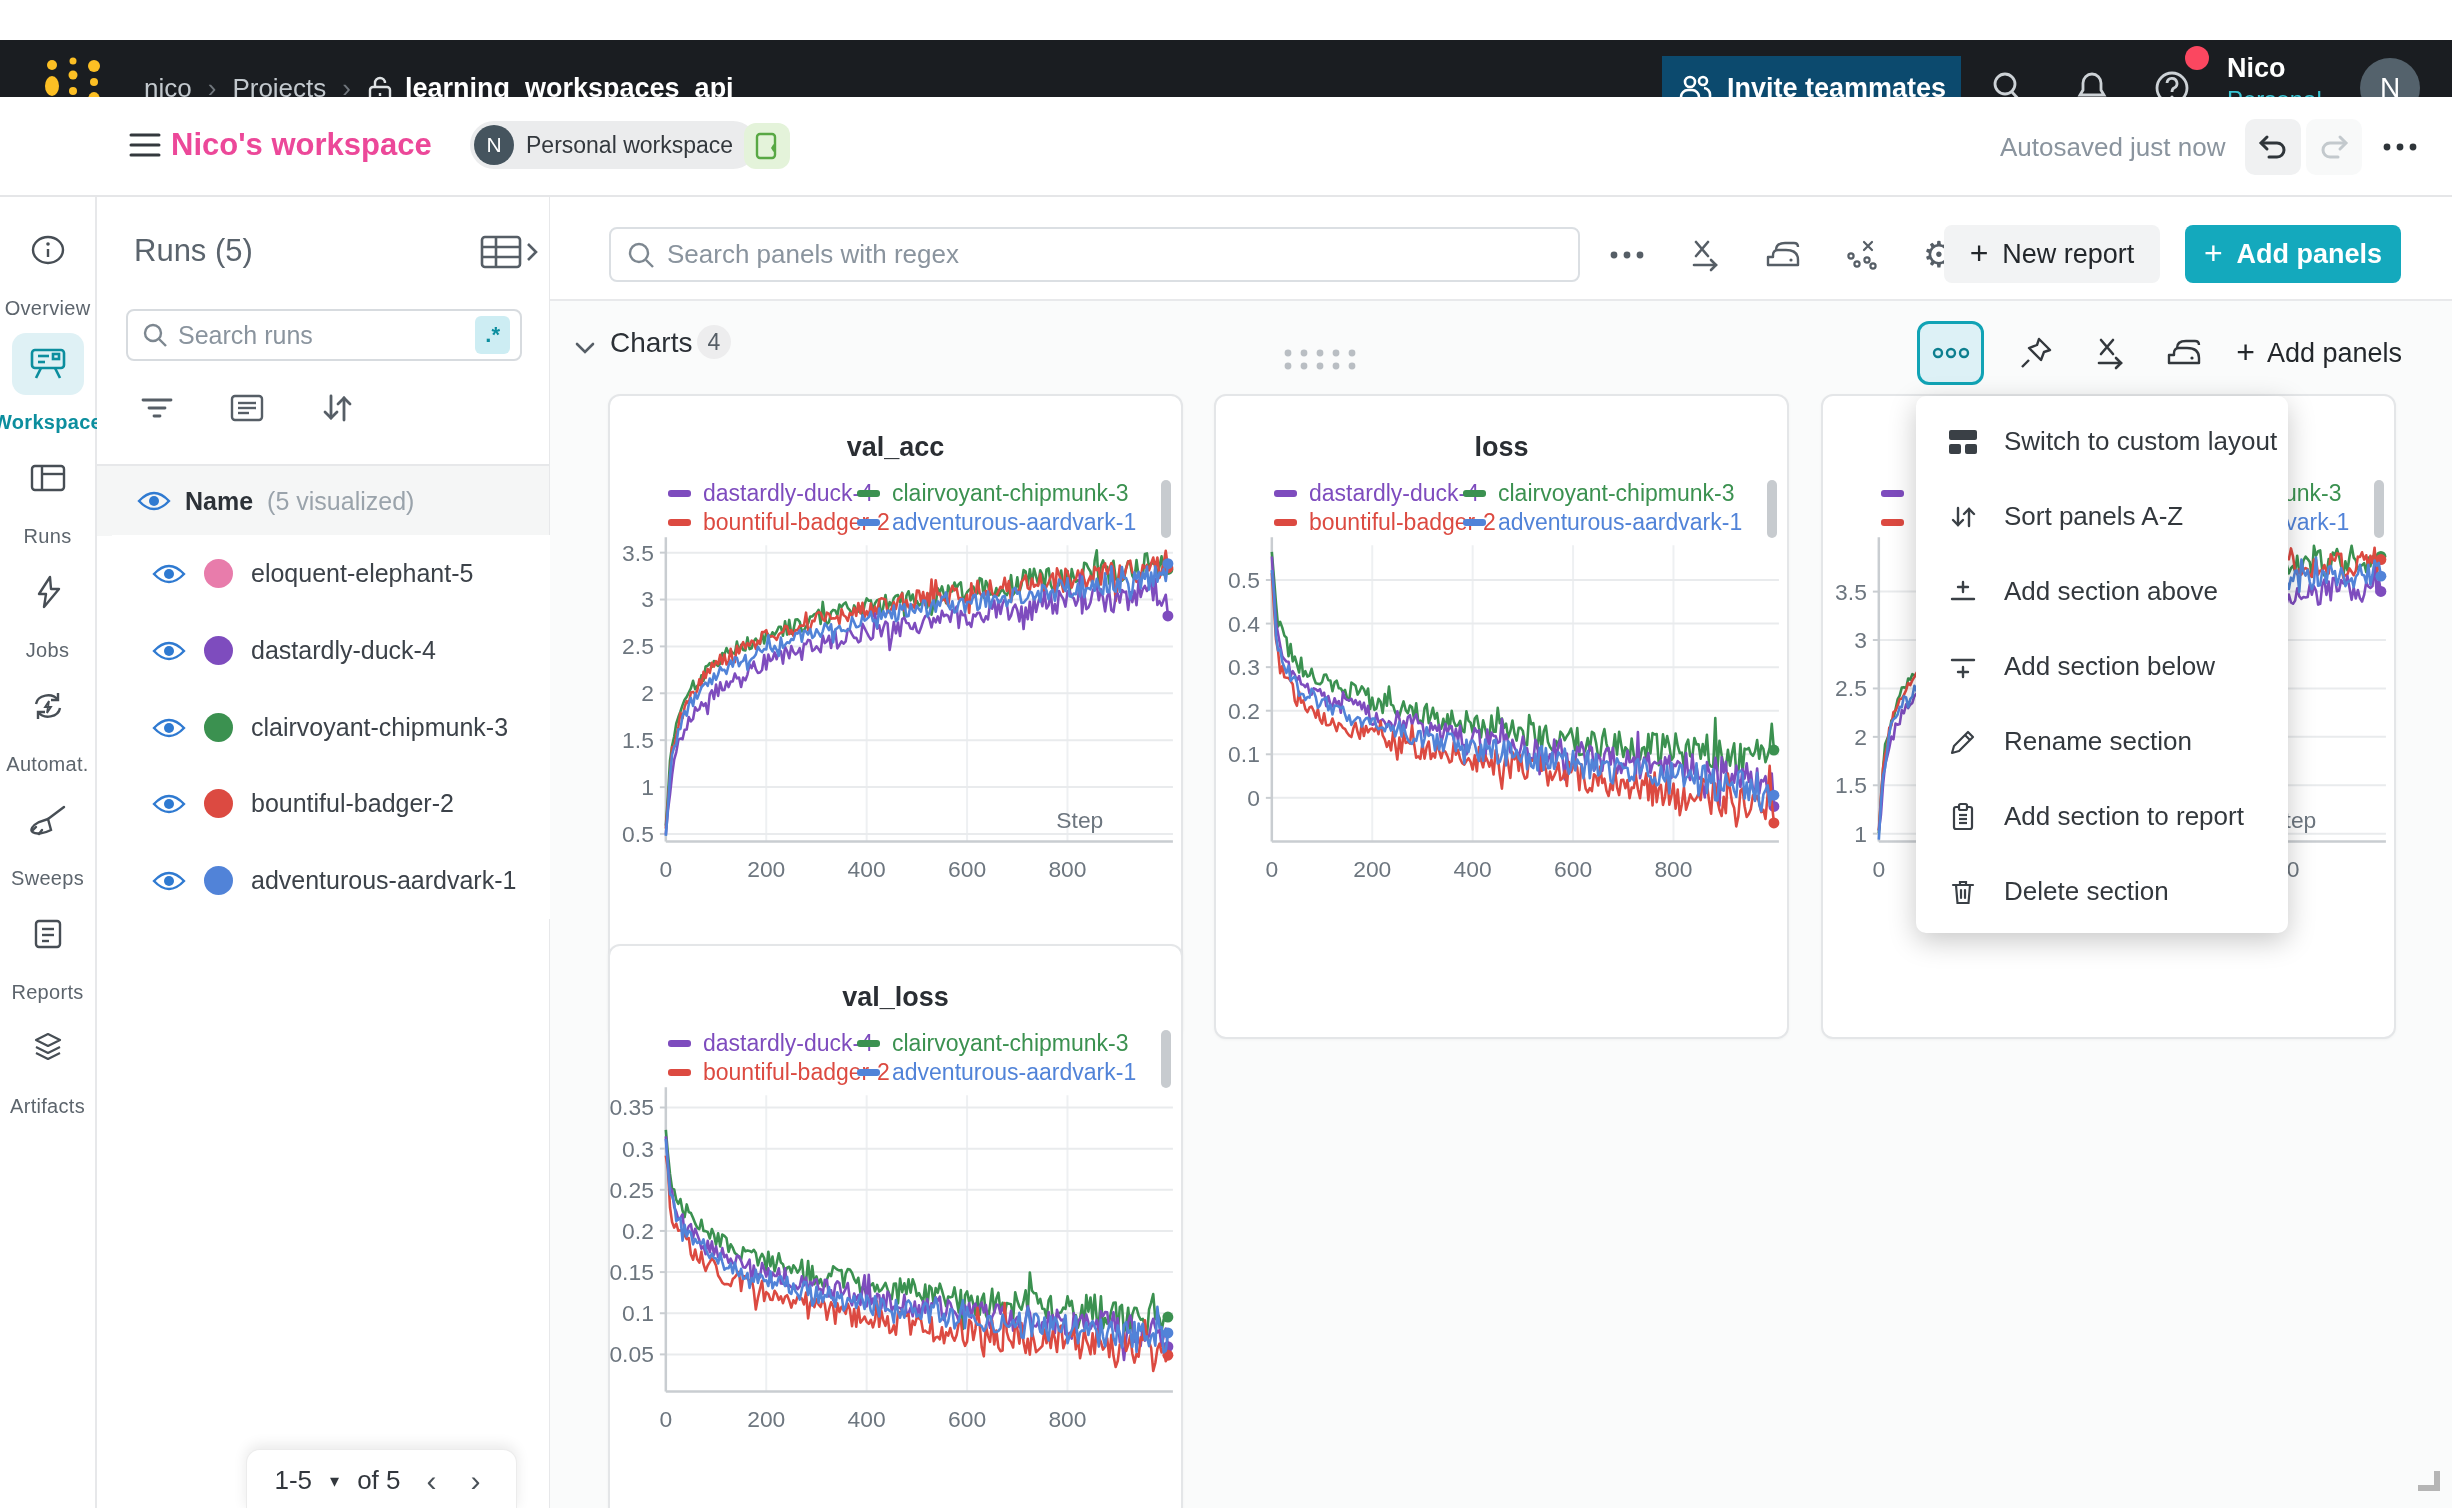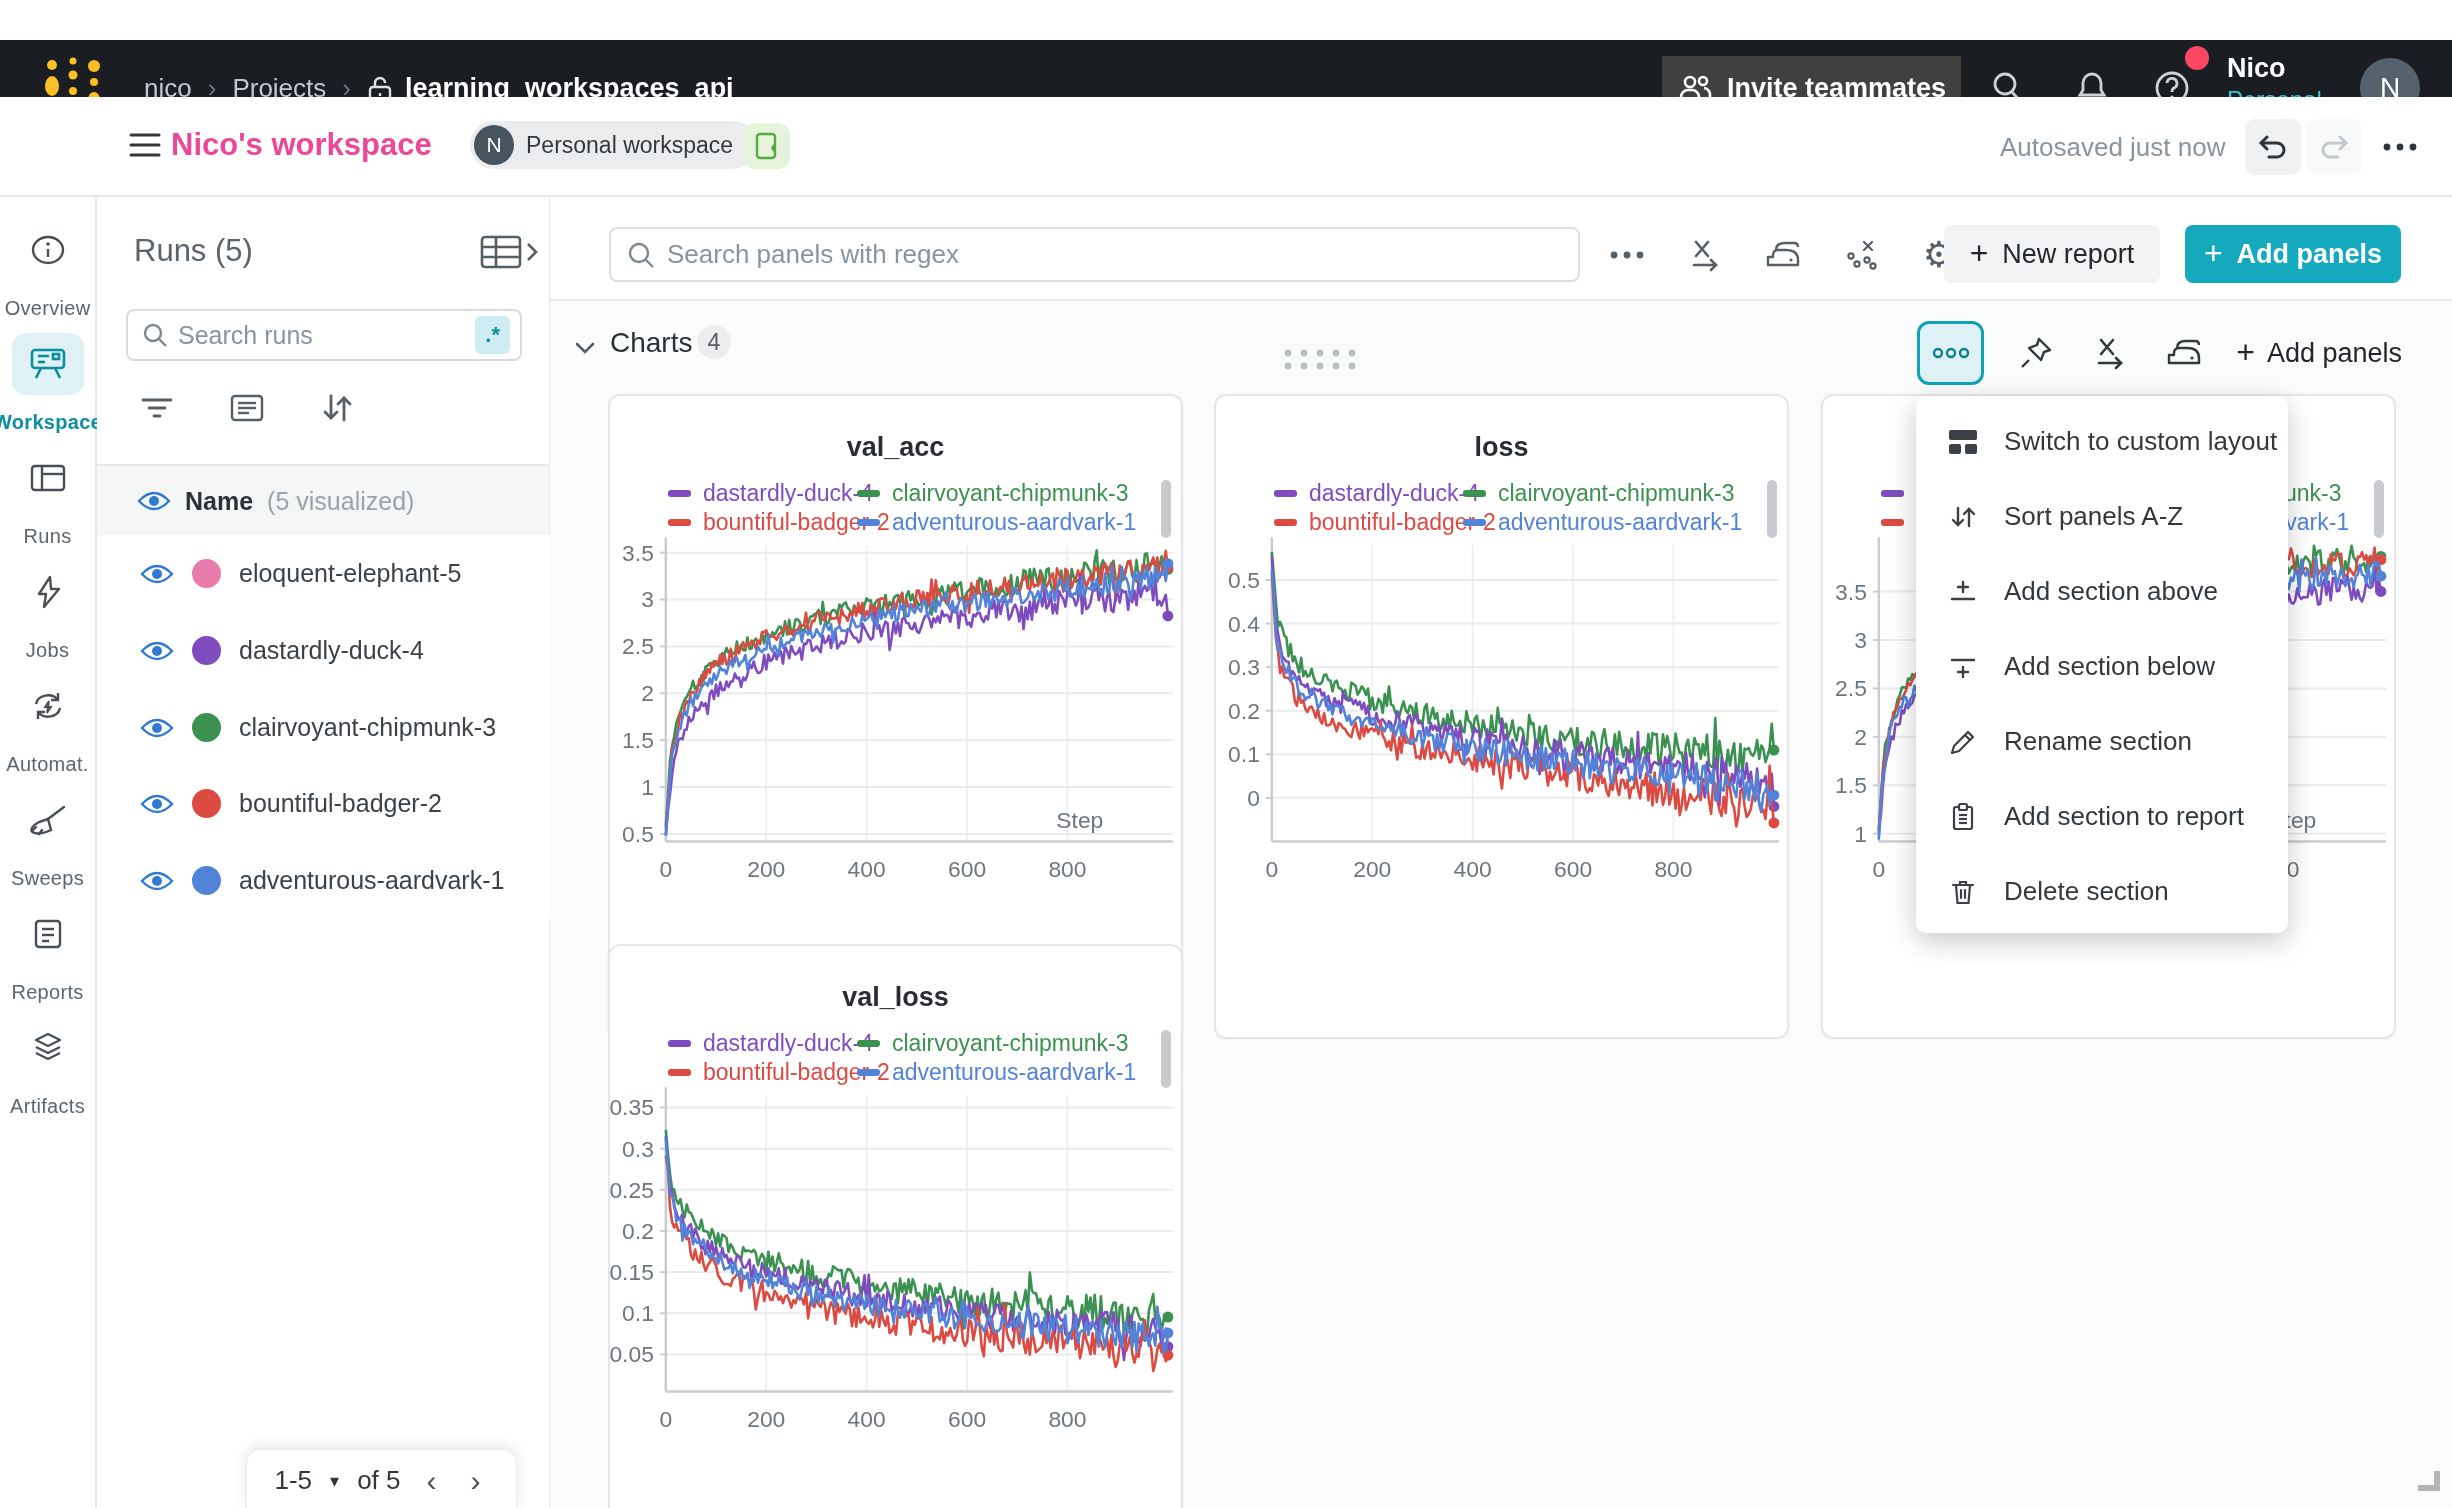--- a/index.html
+++ b/index.html
@@ -9,21 +9,21 @@
 
   
   .topbar { position:absolute; left:0; top:0; width:2453px; height:97px; background:#1a1d21;
     display:flex; align-items:center;margin-top:40px; }
   .logo { position:absolute; left:38px; top:13px; width:70px; height:70px; }
   .crumbs { position:absolute; left:144px; top:0; height:97px; display:flex; align-items:center; gap:16px;
     font-size:26px; color:#c2c8cd; }
   .crumb-sep { color:#70767c; font-size:26px; }
   .crumb-project { color:#fff; font-weight:bold; font-size:27px; display:flex; align-items:center; gap:12px; }
   .btn-invite { position:absolute; left:1662px; top:16px; width:299px; height:64px; border-radius:0;
-    background:#404040; color:#fff; font-size:27px; font-weight:600; display:flex; align-items:center;
+    background:#0c4a6e; color:#fff; font-size:27px; font-weight:600; display:flex; align-items:center;
     justify-content:center; gap:14px; cursor:pointer; }
   .nav-ico { position:absolute; top:28px; width:40px; height:40px; }
   .help-wrap { position:absolute; left:2152px; top:28px; width:40px; height:40px; }
   .red-dot { position:absolute; left:2185px; top:6px; width:24px; height:24px; border-radius:50%;
     background:#fb4760; }
   .user-block { position:absolute; left:2227px; top:12px; text-align:left; line-height:1.2; }
   .user-name { color:#fff; font-size:27px; font-weight:bold; }
   .user-scope { color:#38c5d4; font-size:24px; margin-top:2px; }
   .avatar { position:absolute; left:2360px; top:18px; width:60px; height:60px; border-radius:50%;
     background:#54626c; color:#fff; font-size:28px; display:flex; align-items:center; justify-content:center; }
@@ -65,21 +65,21 @@
     border-radius:8px; display:flex; align-items:center; padding:0 10px 0 14px; gap:10px; }
   .runs-search-ph { font-size:25px; color:#8a949e; flex:1; }
   .regex-chip { background:#cdedf3; color:#0c8e9e; font-size:22px; font-weight:bold; padding:6px 10px;
     border-radius:6px; }
   .runs-filter-row { position:absolute; left:40px; top:191px; display:flex; gap:50px; }
   .runs-filter-row svg { width:40px; height:40px; }
   .runs-head { position:absolute; left:0; top:267px; width:452px; height:72px; background:#f5f6f6;
     border-top:2px solid #e7e8ea; display:flex; align-items:center; padding-left:40px; gap:14px; }
   .runs-head-name { font-size:25px; color:#2d3238; font-weight:600; }
   .runs-head-suffix { font-size:25px; color:#9aa3ab; }
-  .run-row { position:absolute; left:3px; width:452px; height:77px; display:flex; align-items:center;
+  .run-row { position:absolute; left:15px; width:452px; height:77px; display:flex; align-items:center;
     padding-left:40px; gap:18px; cursor:pointer; background:#fff; }
   .run-dot { width:29px; height:29px; border-radius:50%; flex:none; }
   .run-name { font-size:25px; color:#3c4249; }
   .pager { position:absolute; left:149px; top:1252px; width:271px; height:62px; background:#fff;
     border:1px solid #ececec; border-bottom:none; border-radius:14px 14px 0 0;
     box-shadow:0 -4px 14px rgba(0,0,0,.09); display:flex; align-items:center; justify-content:center;
     gap:18px; font-size:26px; color:#32373d; }
   .pager .caret { font-size:18px; color:#32373d; }
   .pager .chev { font-size:30px; color:#4a5158; padding:0 8px; cursor:pointer; }
 

